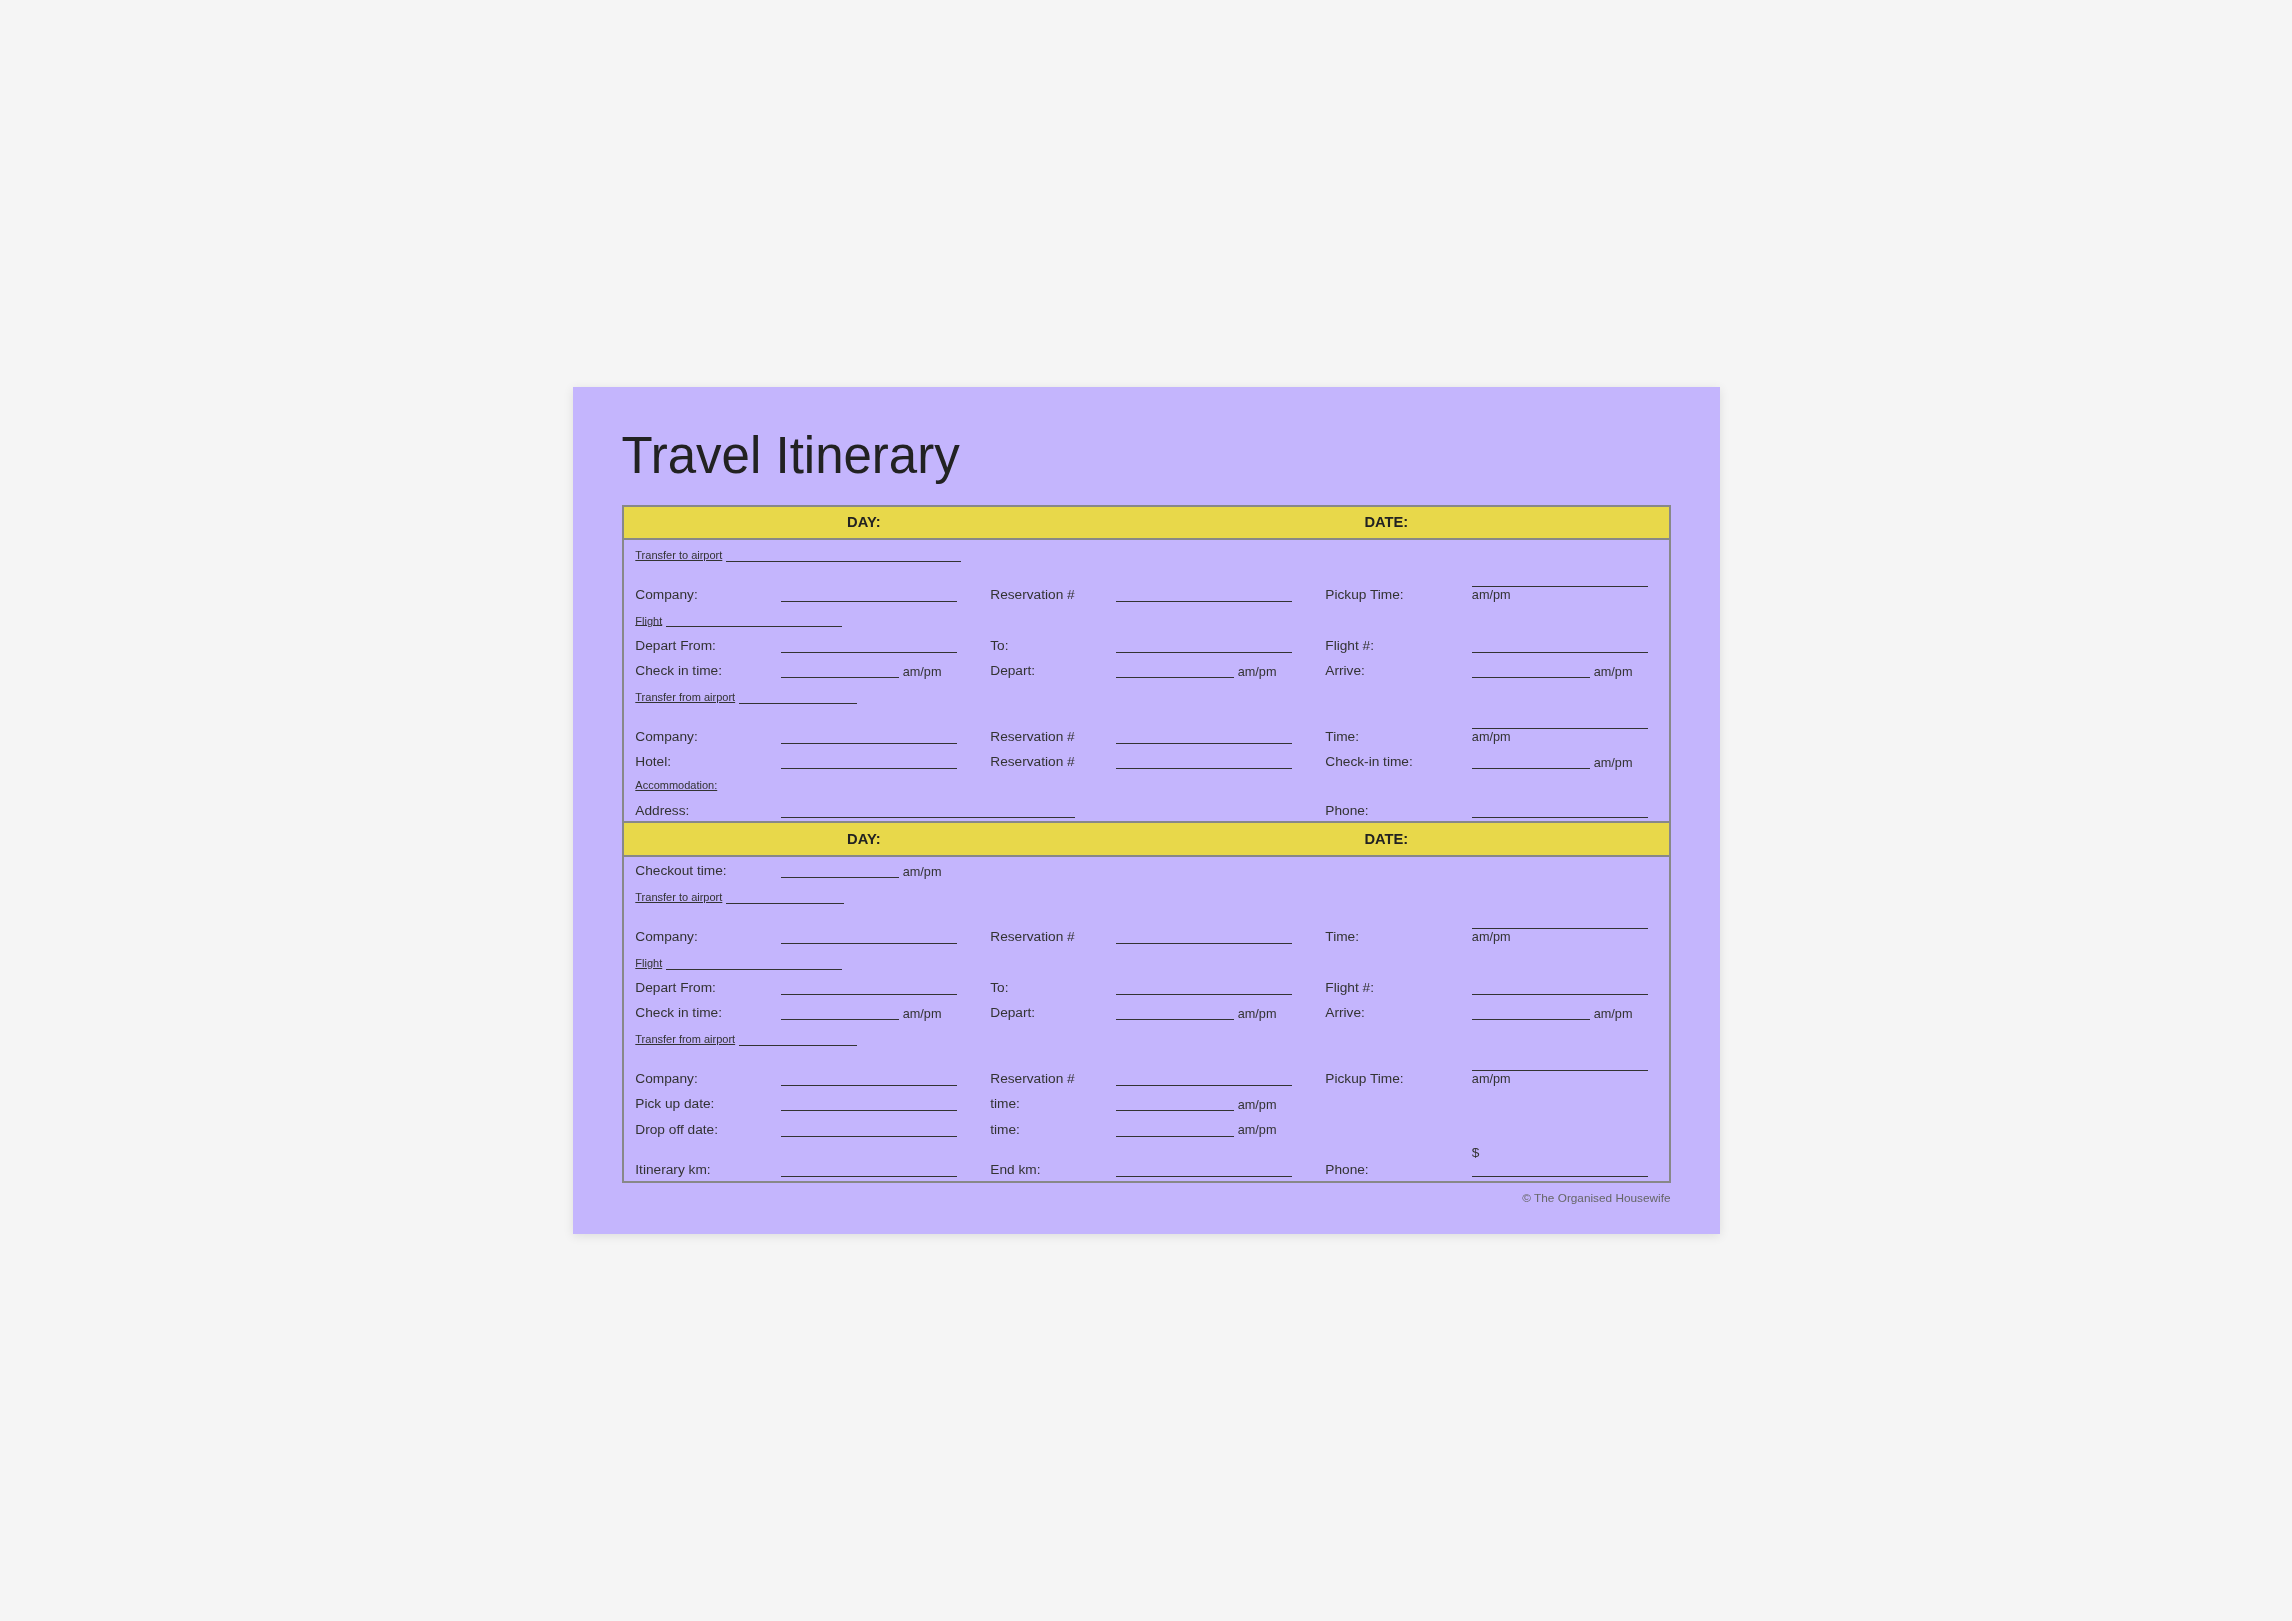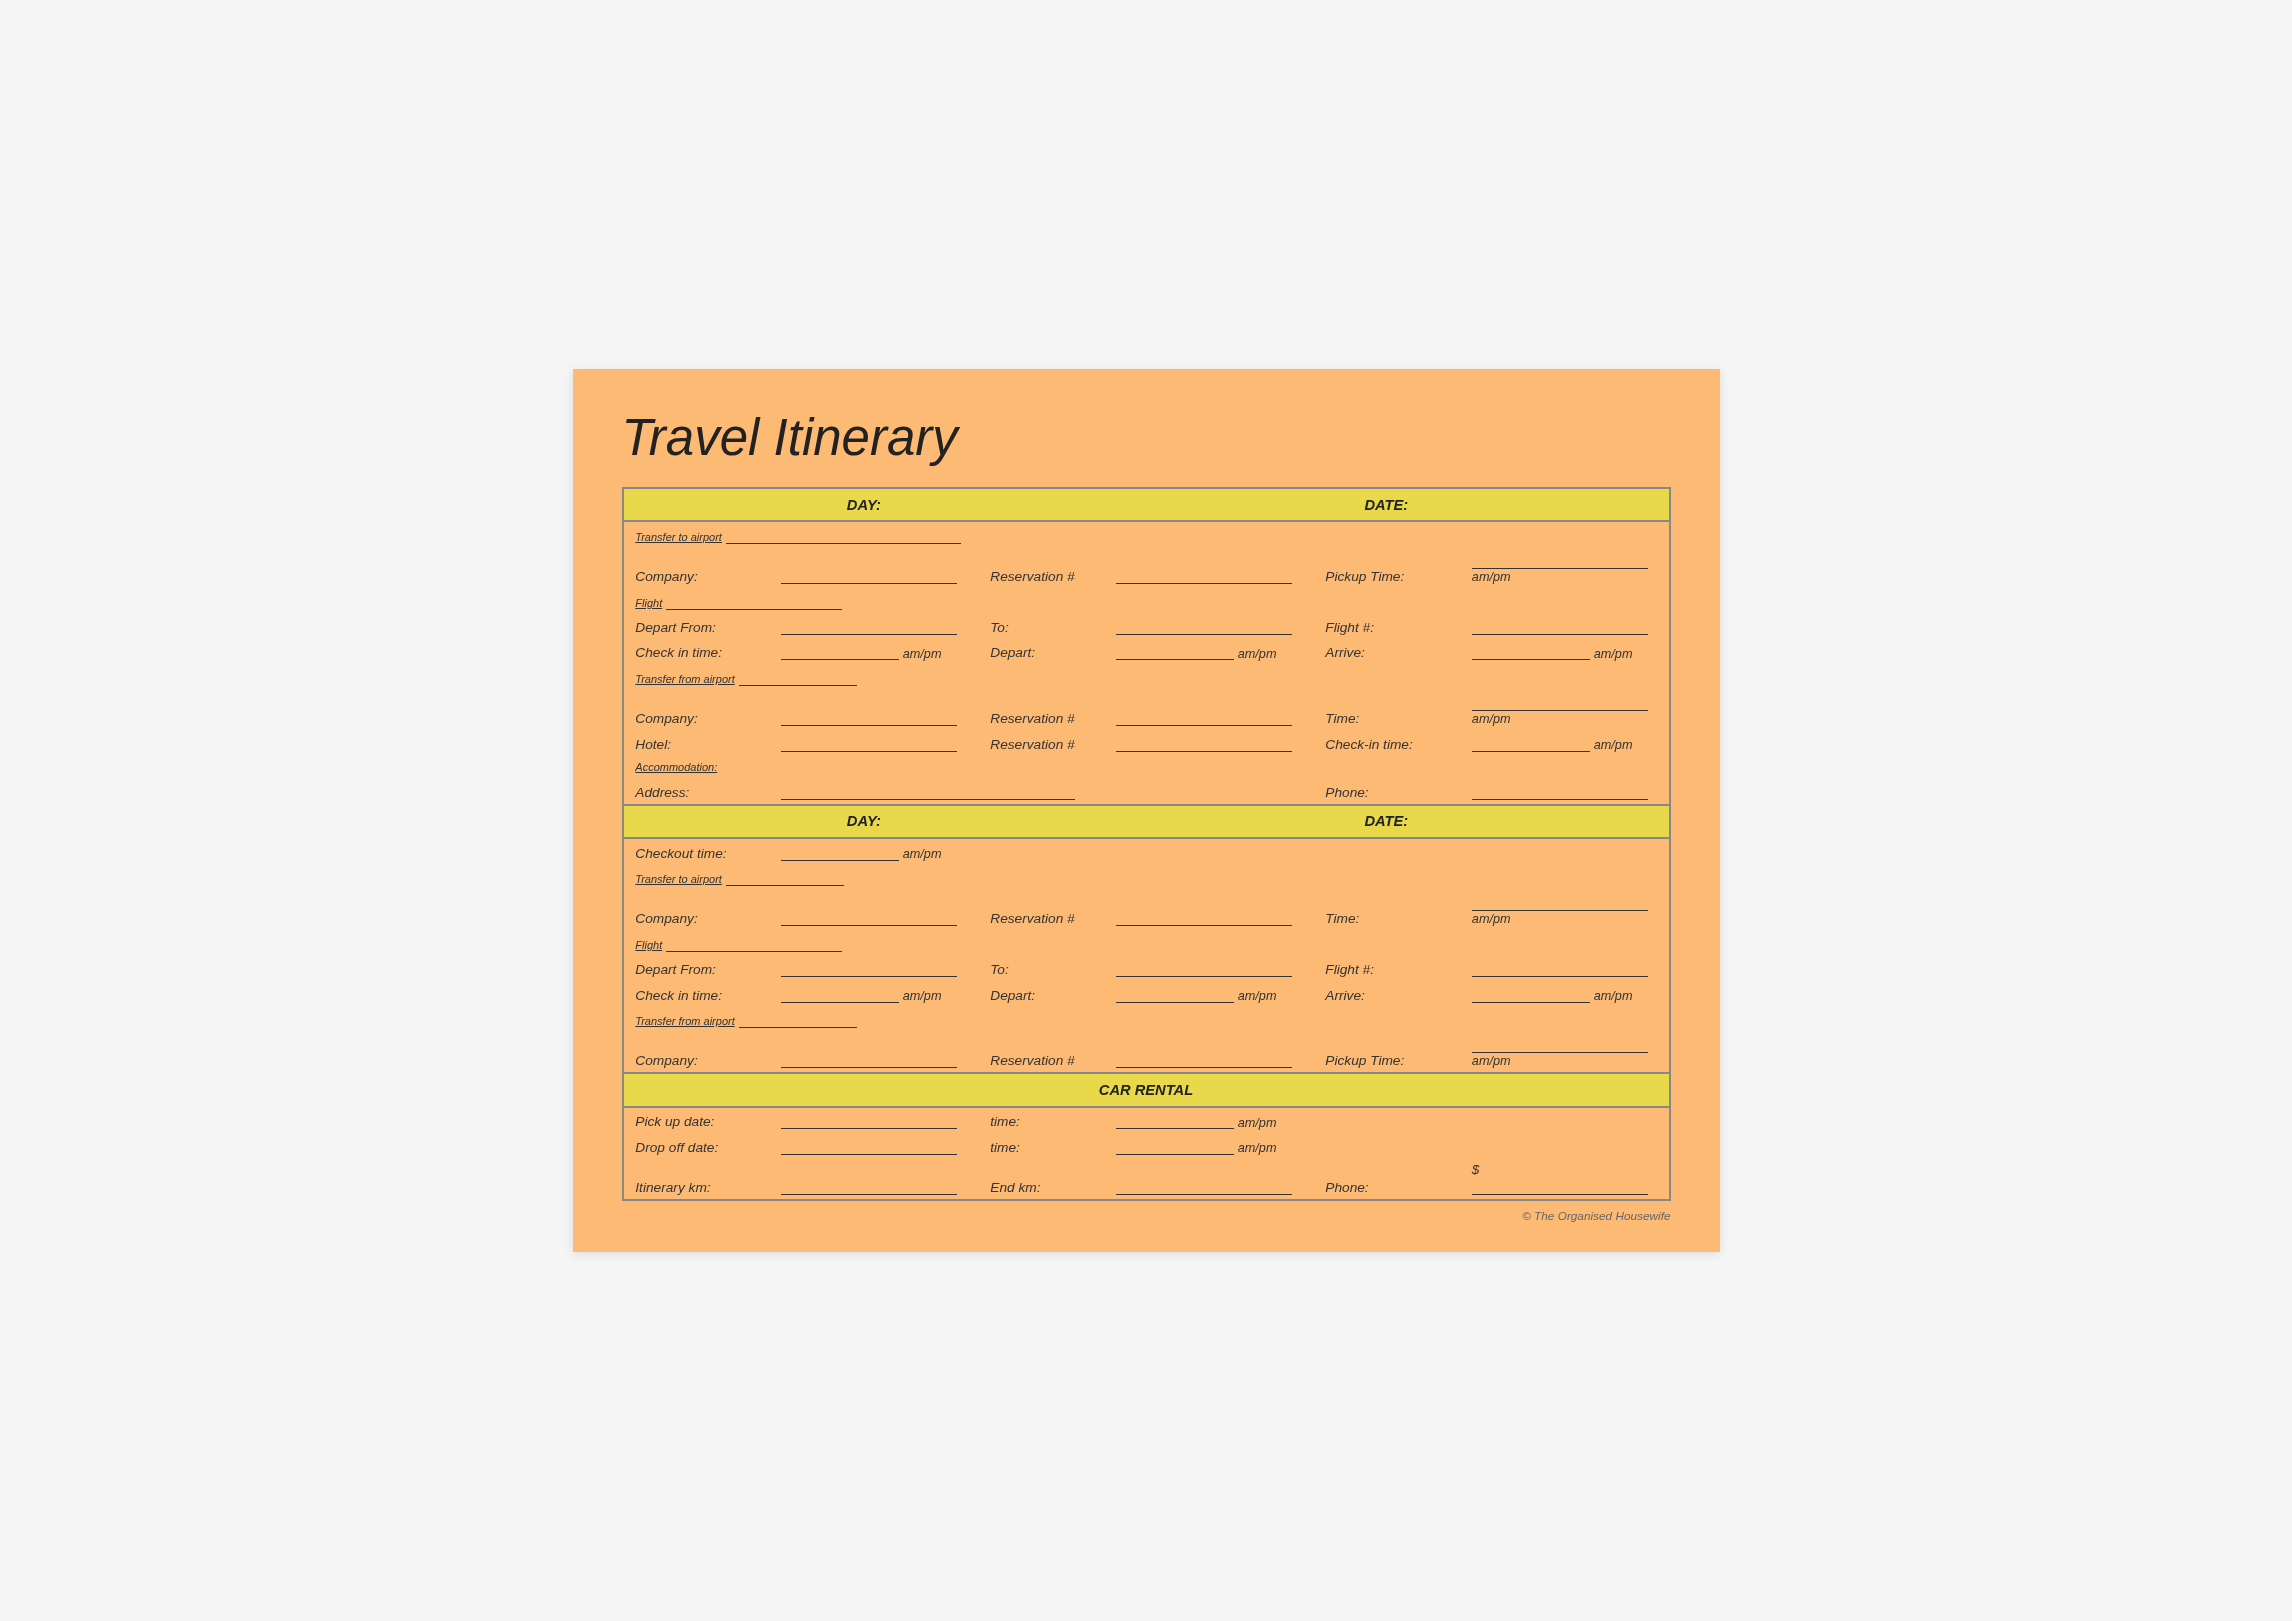--- a/index.html
+++ b/index.html
@@ -6,25 +6,24 @@
     body {
       background: #f5f5f5;
       font-family: 'Arial', sans-serif;
       display: flex;
       justify-content: center;
       align-items: center;
       min-height: 100vh;
       padding: 19.6px;
     }
     .page {
-      background: #fdba74;
+      background: #c4b5fd;
       width: 1147px;
       padding: 39px 49px 29px 49px;
       box-shadow: 0 2px 9.8px rgba(0,0,0,0.1);
-      font-style: italic;
     }
     .page-title {
       font-size: 51px;
       font-weight: 300;
       color: #222;
       margin-bottom: 19.6px;
       font-family: 'Arial', sans-serif;
     }
     .itinerary-table {
       width: 100%;
@@ -287,23 +286,20 @@
       <td><span class="underline-field-lg"></span></td>
       <td class="label">Reservation #</td>
       <td><span class="underline-field-lg"></span></td>
       <td class="label">Pickup Time:</td>
       <td>
         <span class="underline-field-lg"></span>
         <span class="ampm">am/pm</span>
       </td>
     </tr>
 
-    <tr class="header-row section-divider">
-      <td colspan="6">CAR RENTAL</td>
-    </tr>
 
 
     <tr class="data-row">
       <td class="label">Pick up date:</td>
       <td><span class="underline-field-lg"></span></td>
       <td class="label">time:</td>
       <td>
         <span class="underline-field"></span>
         <span class="ampm">am/pm</span>
       </td>

